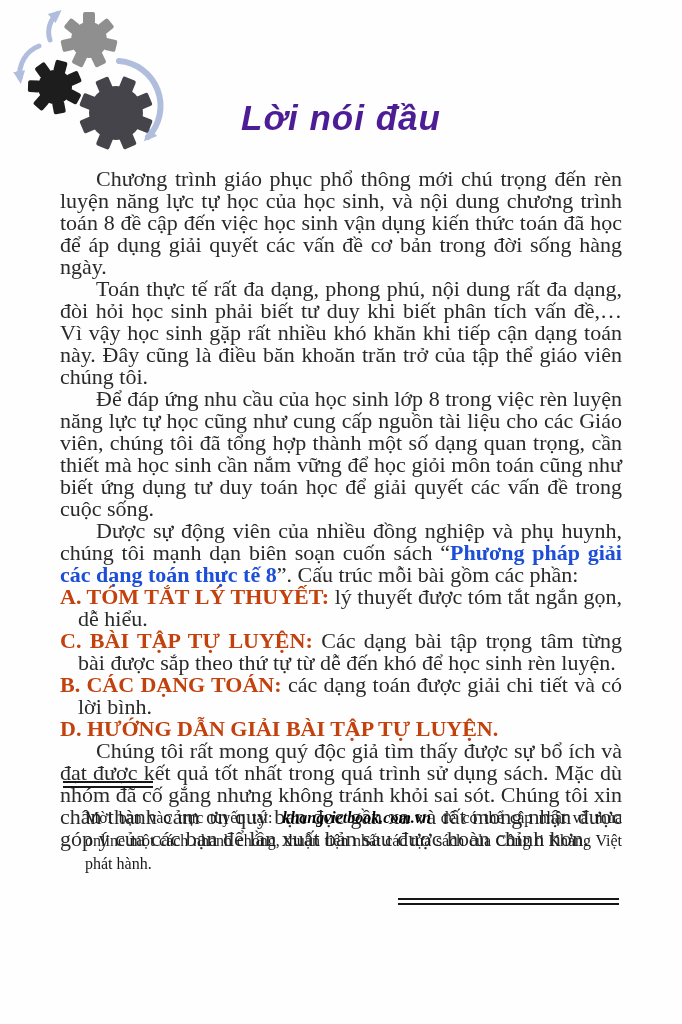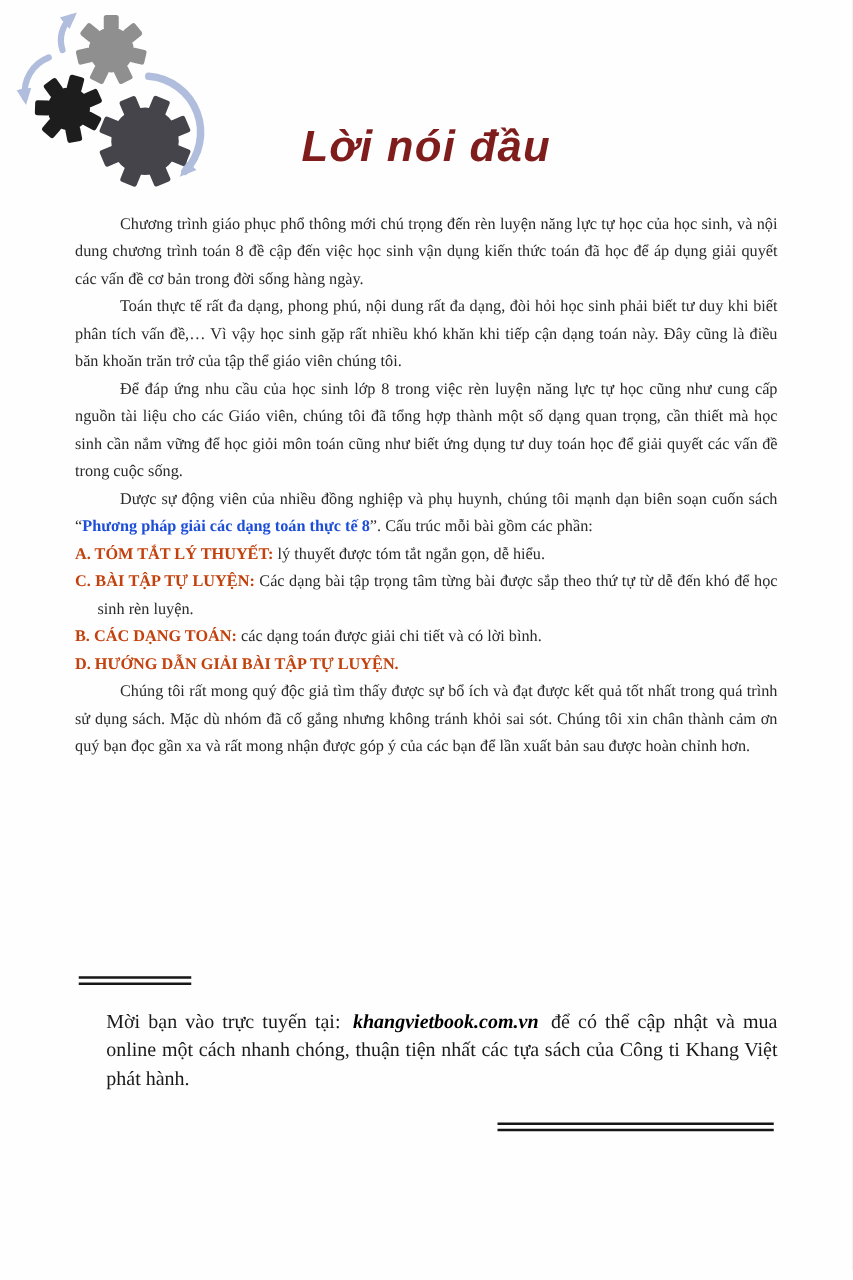--- a/index.html
+++ b/index.html
@@ -11,25 +11,25 @@
     font-family:"Liberation Serif","DejaVu Serif",serif;
     color:#2a2a2a;
     overflow:hidden;
   }
   .gear-art{position:absolute;left:6px;top:4px;width:180px;height:155px;}
   .title{
     position:absolute;top:98px;left:0;width:100%;
     margin:0;text-align:center;
     font-family:"Liberation Sans","DejaVu Sans",sans-serif;
     font-size:35px;font-weight:bold;font-style:italic;
-    color:#7f1d1d;letter-spacing:1px;
+    color:#4c1d95;letter-spacing:1px;
   }
   .body{
     position:absolute;left:60px;top:168px;width:562px;
-    font-size:13px;line-height:22px;text-align:justify;
+    font-size:22px;line-height:22px;text-align:justify;
   }
   .body p{margin:0;}
   .indent{text-indent:36px;}
   .li{margin-left:27px;padding-left:18px;text-indent:-18px;}
   .li b{color:#c2410c;}
   .booktitle{color:#1d4ed8;}
   .signature{text-align:right;padding-right:14px;}
   .rule{position:absolute;height:3px;border-top:2px solid #161616;border-bottom:2px solid #161616;}
   .rule-top{left:63px;top:781px;width:90px;}
   .rule-bottom{left:398px;top:898px;width:221px;}

